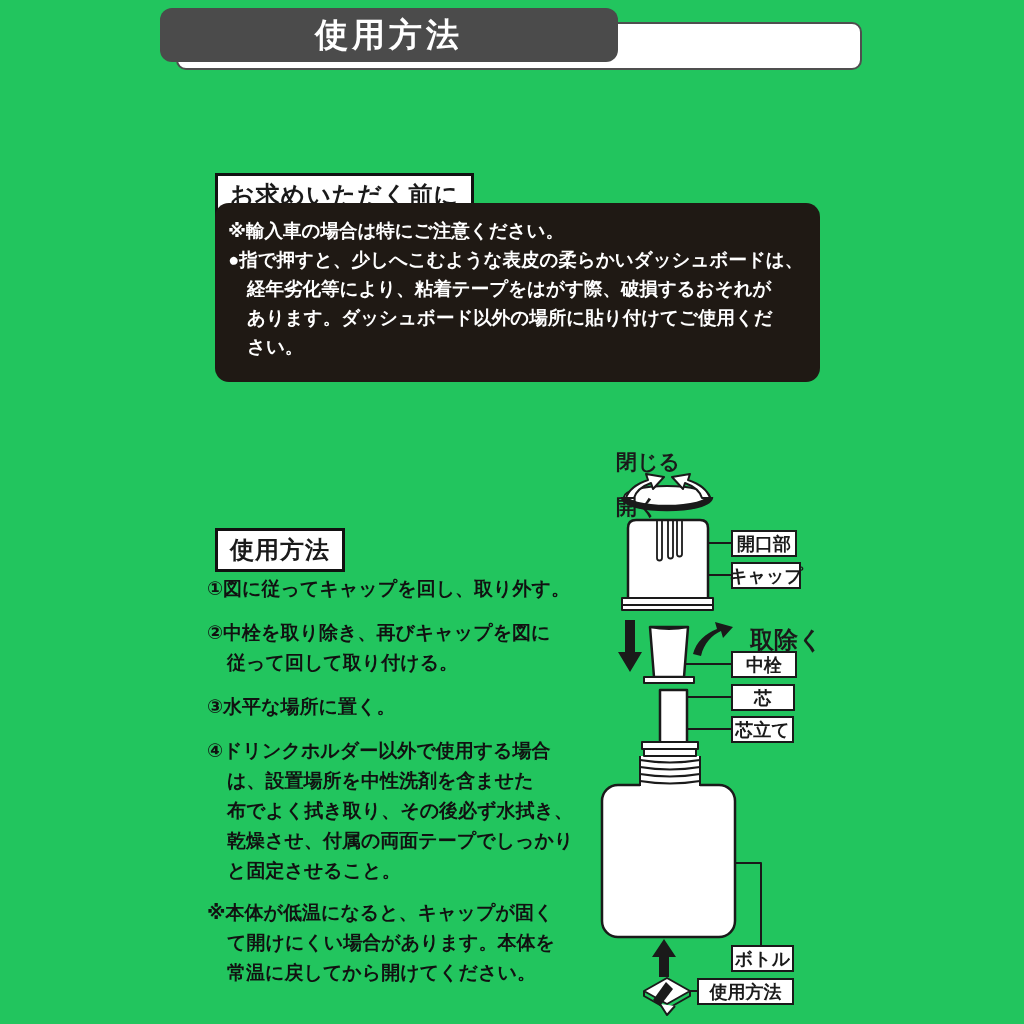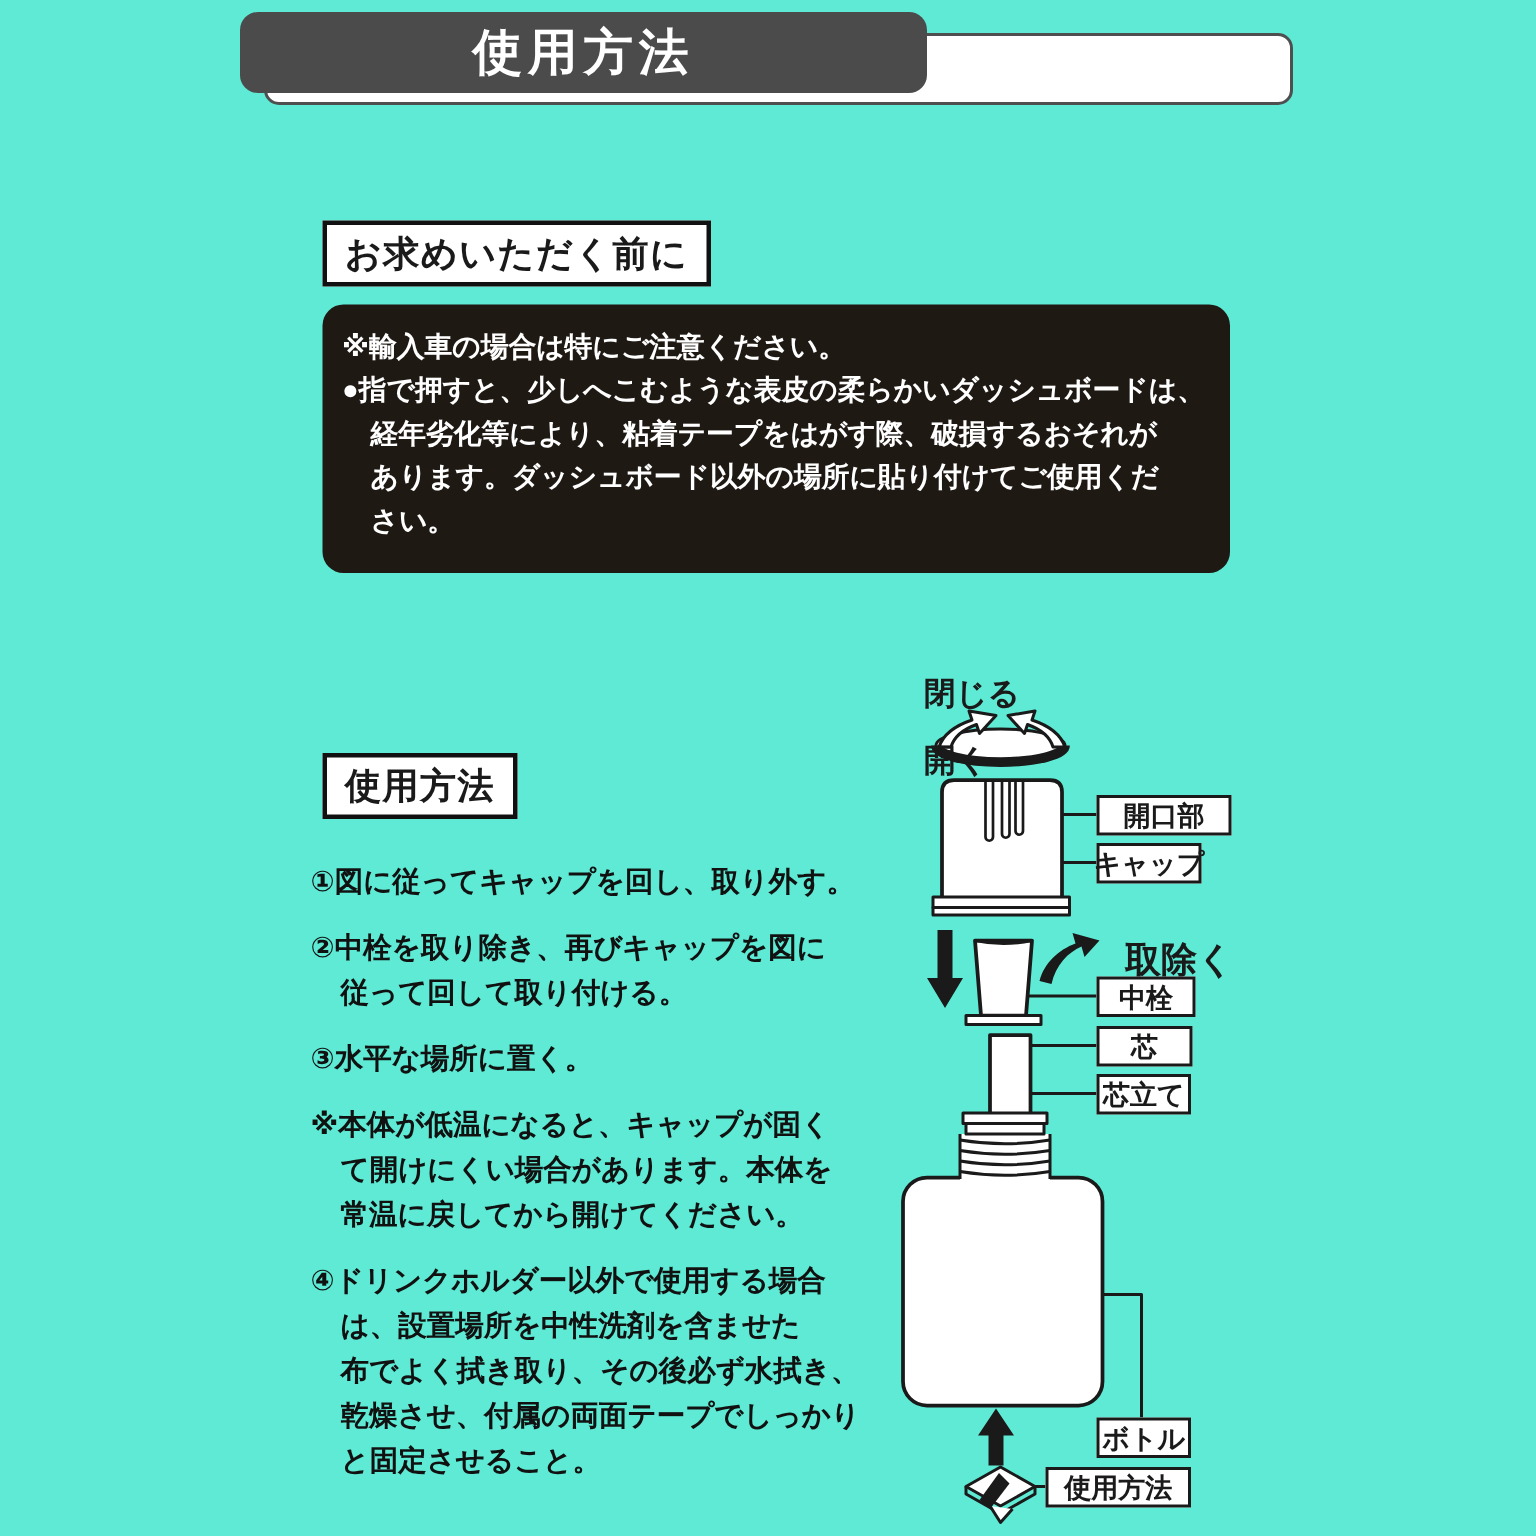--- a/index.html
+++ b/index.html
@@ -1,33 +1,33 @@
 <!DOCTYPE html>
 <html><head>
 <meta charset="utf-8">
 <style>
   html,body{margin:0;padding:0;}
   .page{
-    position:relative;width:1024px;height:1024px;background:#5eead4;overflow:hidden;
+    position:relative;width:1024px;height:1024px;background:#22c55e;overflow:hidden;
     font-family:"Liberation Sans","DejaVu Sans",sans-serif;color:#1a1a1a;
   }
   
   .hdr-white{
     position:absolute;left:176px;top:22px;width:686px;height:48px;
     border:2px solid #4f4f4f;border-radius:10px;background:#fff;box-sizing:border-box;
   }
   .hdr-dark{
     position:absolute;left:160px;top:8px;width:458px;height:54px;
     background:#4b4b4b;border-radius:12px;display:flex;align-items:center;justify-content:center;
   }
   .hdr-dark span{color:#fff;font-size:33px;font-weight:700;letter-spacing:4px;}
   
   .boxed-heading{
     position:absolute;border:3px solid #111;background:#fff;
-    font-size:24px;font-weight:700;padding:3px 12px;letter-spacing:1px;white-space:nowrap;
+    font-size:24px;font-weight:700;padding:3px 12px;letter-spacing:1px;white-space:nowrap;margin-top:26px;
   }
   
   .warn-box{
     position:absolute;left:215px;top:203px;width:605px;height:179px;box-sizing:border-box;
     background:#1f1914;border-radius:14px;color:#ffffff;padding:13px 12px 12px 13px;
     font-size:18.5px;font-weight:600;line-height:29px;
   }
   .hang{padding-left:19px;text-indent:-19px;white-space:pre;}
   
   .steps{position:absolute;left:207px;top:574px;width:390px;font-size:19px;font-weight:600;line-height:30px;color:#111;}
@@ -63,28 +63,28 @@
 さい。</div>
   </div>
 
   <div class="boxed-heading" style="left:215px;top:502px;">使用方法</div>
 
   <div class="steps">
     <div class="step"><span class="num">①</span><span class="txt">図に従ってキャップを回し、取り外す。</span></div>
     <div class="step"><span class="num">②</span><span class="txt">中栓を取り除き、再びキャップを図に
 従って回して取り付ける。</span></div>
     <div class="step"><span class="num">③</span><span class="txt">水平な場所に置く。</span></div>
-    <div class="step"><span class="num">※</span><span class="txt">本体が低温になると、キャップが固く
-て開けにくい場合があります。本体を
-常温に戻してから開けてください。</span></div>
     <div class="step" style="margin-bottom:12px;"><span class="num">④</span><span class="txt">ドリンクホルダー以外で使用する場合
 は、設置場所を中性洗剤を含ませた
 布でよく拭き取り、その後必ず水拭き、
 乾燥させ、付属の両面テープでしっかり
 と固定させること。</span></div>
+    <div class="step"><span class="num">※</span><span class="txt">本体が低温になると、キャップが固く
+て開けにくい場合があります。本体を
+常温に戻してから開けてください。</span></div>
   </div>
 
   <div class="diagram">
 
     <svg width="245" height="586" viewBox="0 0 245 586">
       <g stroke="#1a1a1a" fill="none" stroke-width="2.5" stroke-linejoin="round">
 
         <g>
           <ellipse cx="87" cy="59" rx="43" ry="11" fill="#ffffff" stroke-width="2"></ellipse>
           <path d="M44,59 A43,11 0 0 0 130,59" stroke-width="6.5"></path>
@@ -154,21 +154,21 @@
       </g>
     </svg>
 
     <div class="rotate-labels">
       <span>閉じる</span>
       <span>開く</span>
     </div>
 
     <div class="remove-label">取除く</div>
 
-    <div class="part-label" style="left:151px;top:92px;width:90px;font-family:Liberation Mono, monospace;">開口部</div>
+    <div class="part-label" style="left:151px;top:92px;width:66px;font-family:Liberation Mono, monospace;">開口部</div>
     <div class="part-label" style="left:151px;top:124px;width:70px;">キャップ</div>
     <div class="part-label" style="left:151px;top:213px;width:66px;">中栓</div>
     <div class="part-label" style="left:151px;top:246px;width:64px;">芯</div>
     <div class="part-label" style="left:151px;top:278px;width:63px;">芯立て</div>
     <div class="part-label" style="left:151px;top:507px;width:63px;text-align:center;">ボトル</div>
     <div class="part-label" style="left:117px;top:540px;width:97px;">使用方法</div>
   </div>
 
 </div>
 

